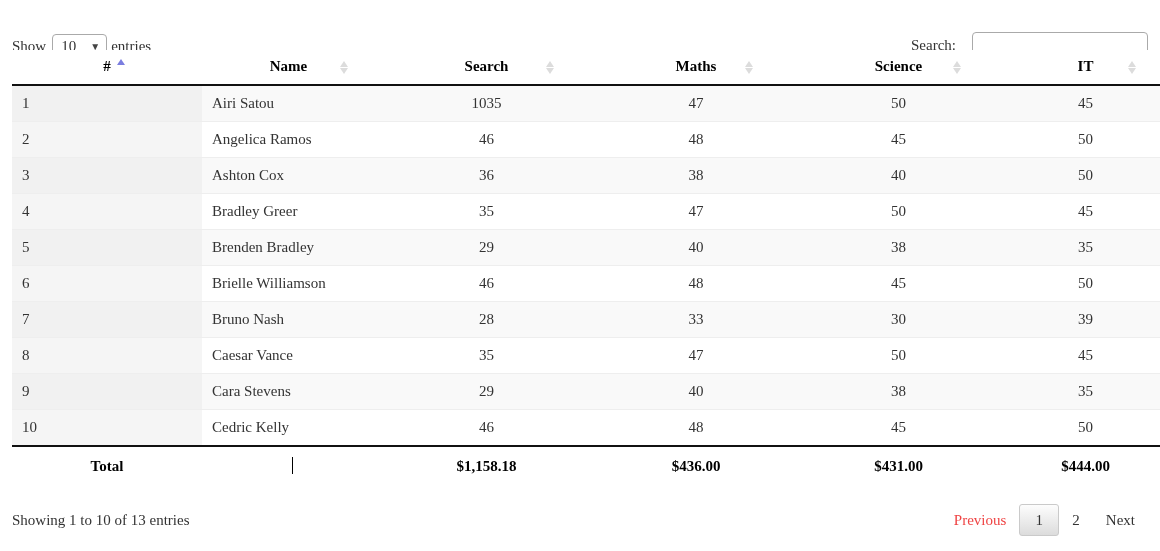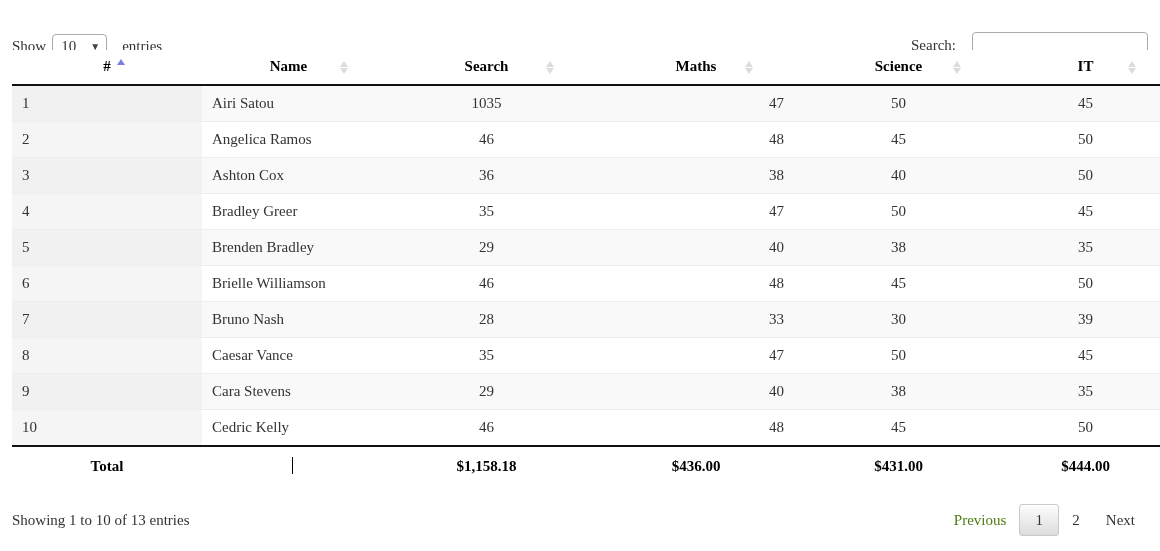--- a/index.html
+++ b/index.html
@@ -32,21 +32,21 @@
     position: absolute;
     left: 0;
     top: 26px;
     display: flex;
     align-items: center;
     white-space: nowrap;
     font-size: 15px;
     color: #333;
   }
   .length-box .lbl { margin-right: 6px; }
-  .length-box .lbl-after { margin-left: 15px; }
+  .length-box .lbl-after { margin-left: 4px; }
   .length-select {
     font-family: "Liberation Serif", "DejaVu Serif", serif;
     font-size: 15px;
     color: #333;
     height: 25px;
     padding: 1px 22px 1px 8px;
     border: 1px solid #aaaaaa;
     border-radius: 4px;
     background: #ffffff;
     -webkit-appearance: none;
@@ -167,21 +167,21 @@
     text-overflow: ellipsis;
   }
   table.dt tbody tr.odd  { background: #f9f9f9; }
   table.dt tbody tr.even { background: #ffffff; }
   table.dt tbody tr.odd  td.sorted-col { background: #f1f1f1; }
   table.dt tbody tr.even td.sorted-col { background: #f5f5f5; }
 
   td.d-num  { text-align: left;   padding-left: 22px; }
   td.d-name { text-align: left;   padding-left: 8px; }
   td.d-eng  { text-align: center; padding-right: 44px; }
-  td.d-mat  { text-align: right; padding-right: 42px; }
+  td.d-mat  { text-align: center; padding-right: 42px; }
   td.d-sci  { text-align: center; padding-right: 44px; }
   td.d-it   { text-align: center; padding-right: 44px; }
 
   table.dt tfoot td {
     font-weight: bold;
     font-size: 15px;
     color: #000;
     padding: 10px 10px 9px 10px;
     border-top: 2px solid #111111;
     background: #ffffff;
@@ -228,21 +228,21 @@
   .pg {
     font-size: 15px;
     color: #333333;
     padding: 6px 12px;
     cursor: pointer;
     border: 1px solid transparent;
     border-radius: 3px;
     line-height: 18px;
     text-align: center;
   }
-  .pg.disabled { color: #4d7c0f; cursor: default; }
+  .pg.disabled { color: #ef4444; cursor: default; }
   .pg.current {
     background: linear-gradient(to bottom, #fdfdfd 0%, #dcdcdc 100%);
     border: 1px solid #cacaca;
     color: #333;
     min-width: 14px;
   }
 </style>
 </head>
 <body>
 

